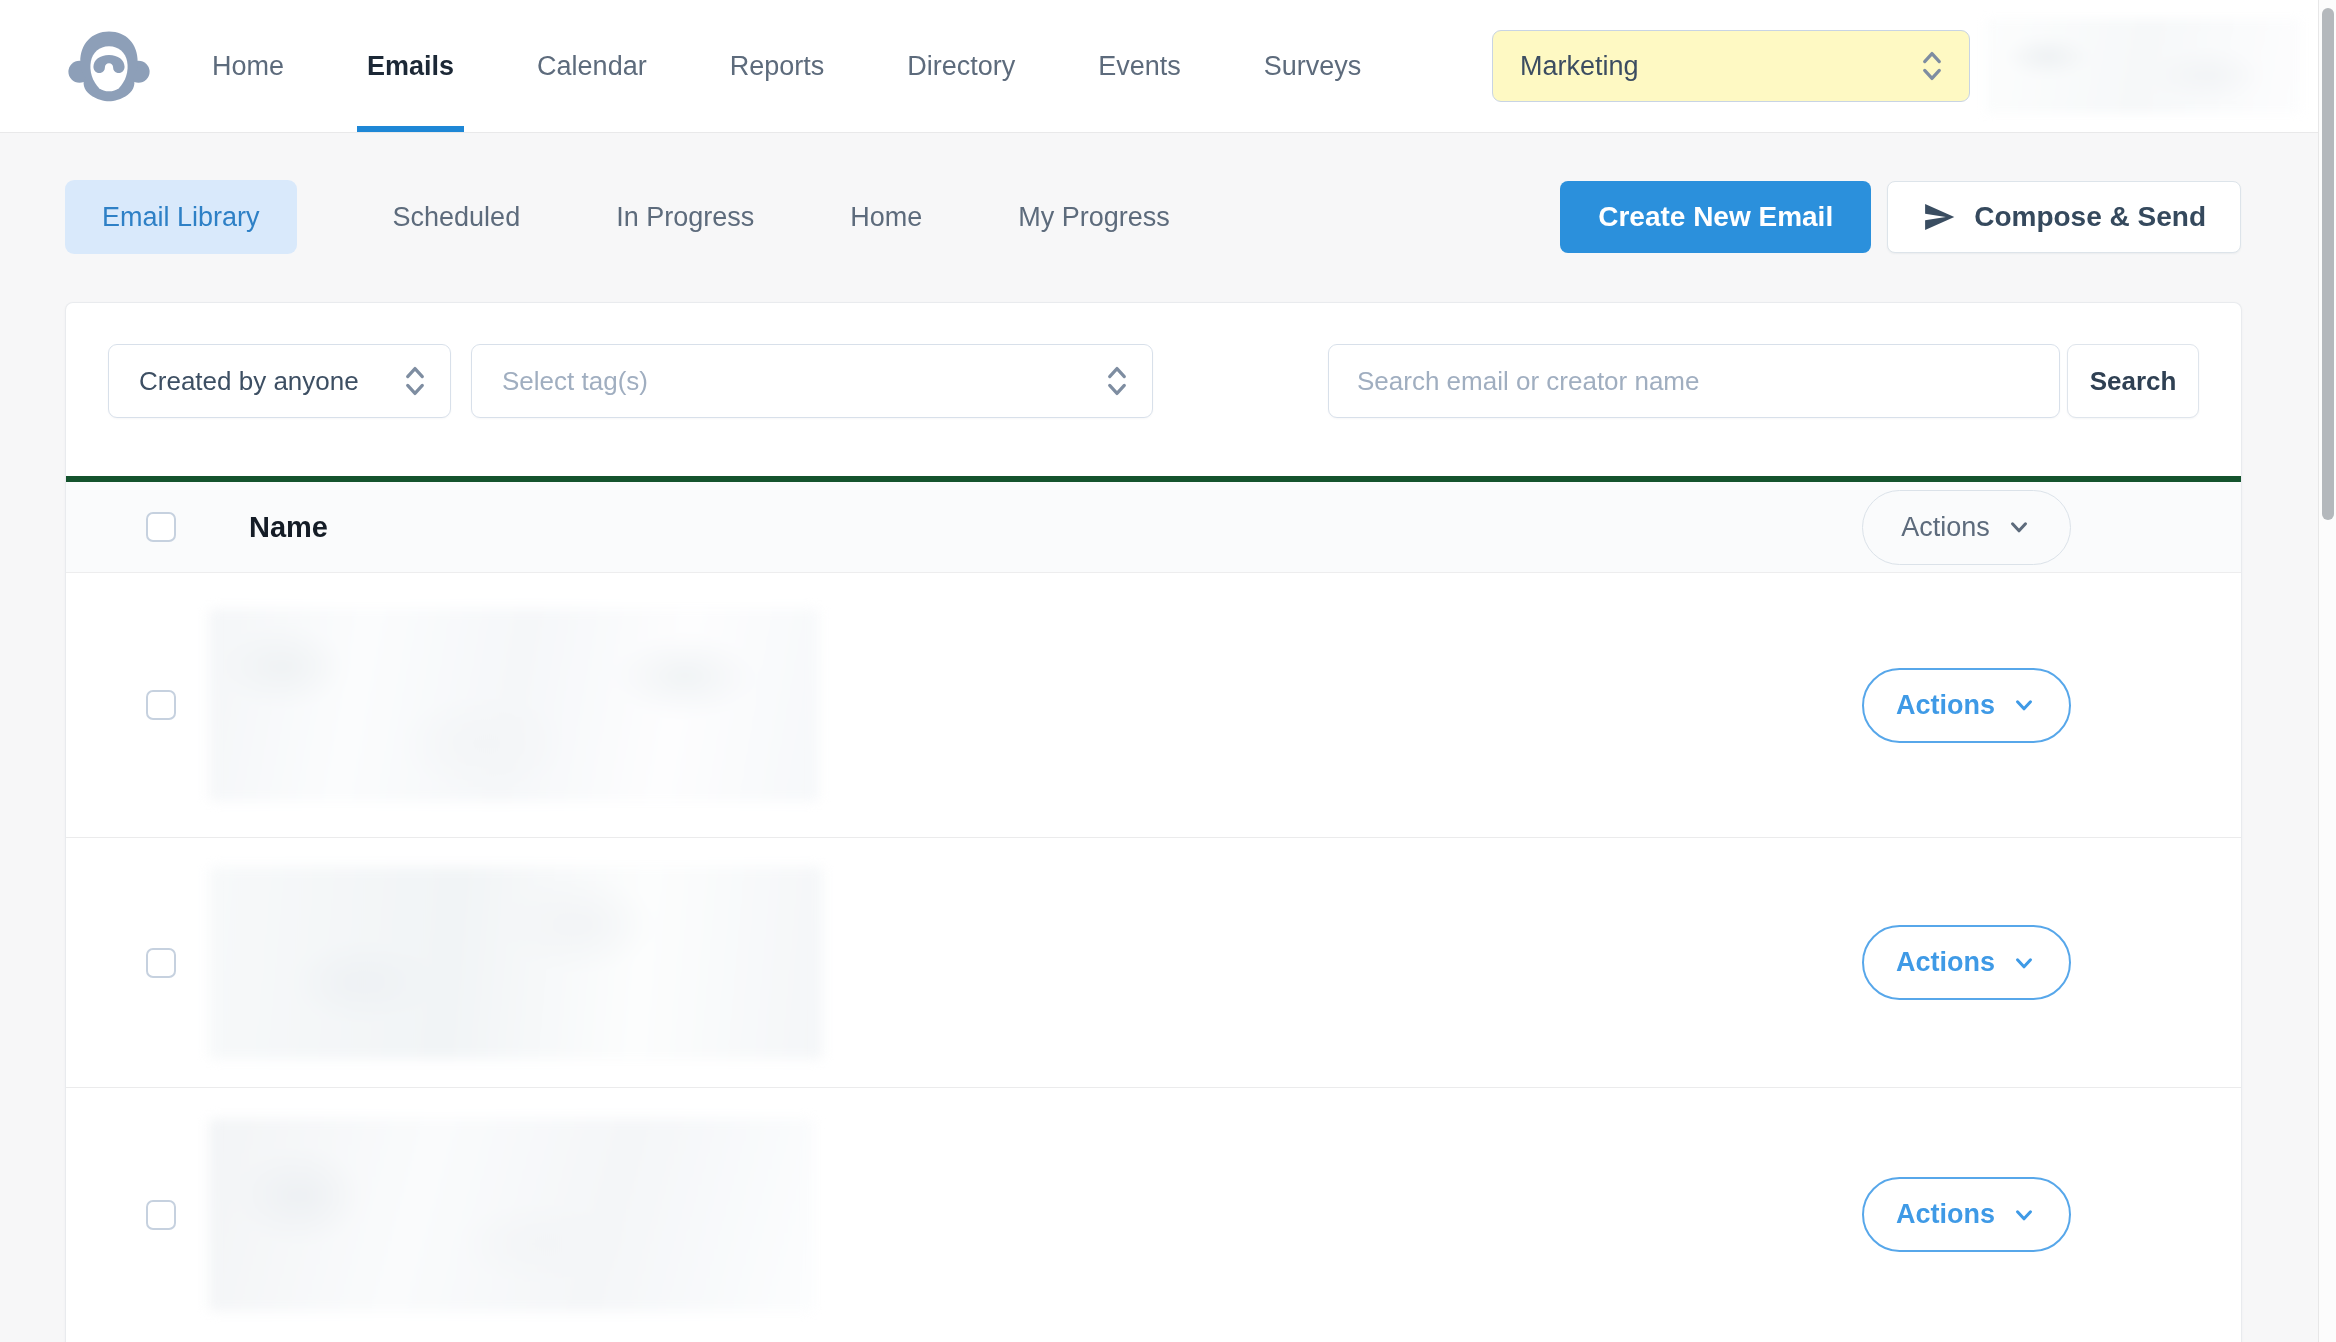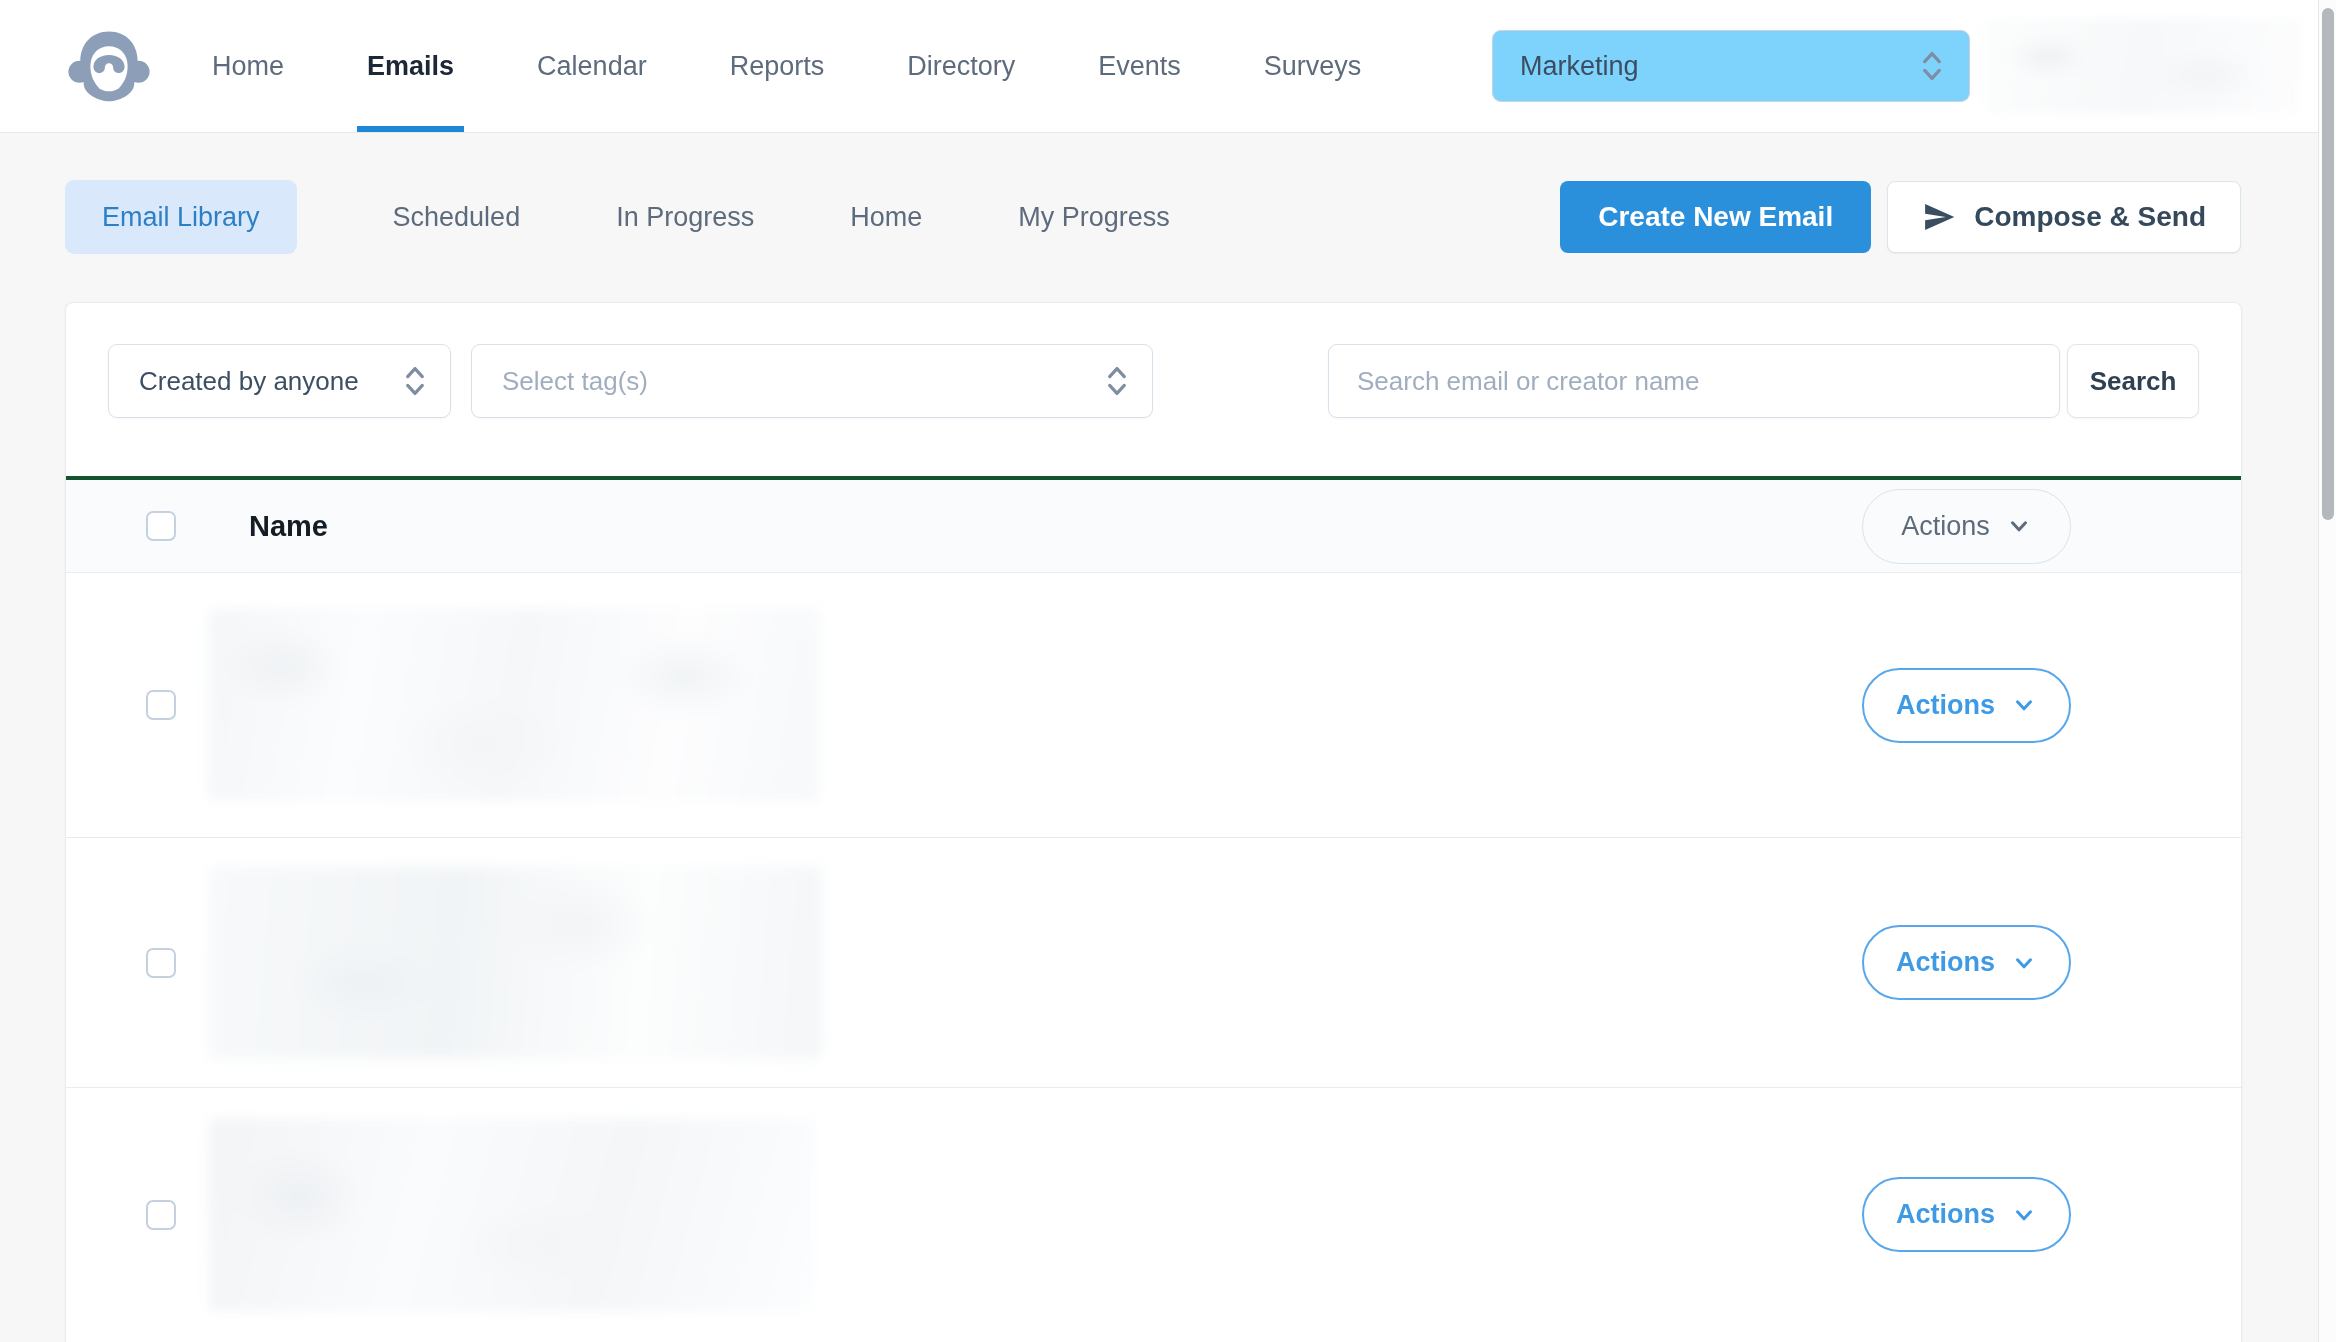--- a/index.html
+++ b/index.html
@@ -25,21 +25,21 @@
     position:relative; height:100%; display:flex; align-items:center;
     margin-right:83px; font-size:27px; font-weight:500; color:#5d6b7c; cursor:pointer;
     white-space:nowrap;
   }
   .nav-item.active { color:#1c2836; font-weight:600; }
   .nav-item.active::after {
     content:""; position:absolute; left:-10px; right:-10px; bottom:0;
     height:6px; background:#1e87d6;
   }
   .team-select {
-    margin-left:auto; width:478px; height:72px; background:#7dd3fc;
+    margin-left:auto; width:478px; height:72px; background:#fef9c3;
     border:1px solid #c8d4e4; border-radius:9px; display:flex; align-items:center;
     padding:0 24px 0 27px; cursor:pointer;
   }
   .team-select .value { font-size:27px; font-weight:500; color:#3c4d61; }
   .stepper-icon { margin-left:auto; width:26px; height:38px; color:#7e8da1; }
   .stepper-icon svg { width:100%; height:100%; }
   .user-blur {
     margin-left:14px; width:318px; height:94px; border-radius:4px;
     background:
       radial-gradient(60px 30px at 20% 40%, #eef1f3 0%, rgba(255,255,255,0) 70%),
@@ -103,21 +103,21 @@
   .search-input::placeholder { color:#a0aec0; }
   .btn-search {
     margin-left:7px; width:132px; height:74px; background:#fff;
     border:1px solid #dfe5ec; border-radius:9px; box-shadow:0 1px 2px rgba(40,60,80,.05);
     font-size:26px; font-weight:600; color:#2f4053; font-family:inherit; cursor:pointer;
   }
 
   
   .table-header {
     margin-top:58px; height:97px; background:#fafbfc;
-    border-top:4px solid #14532d; border-bottom:1px solid #ededee;
+    border-top:6px solid #14532d; border-bottom:1px solid #ededee;
     display:flex; align-items:center; padding:0 170px 0 80px;
   }
   .checkbox {
     width:30px; height:30px; background:#fff; border:2px solid #c6d1df;
     border-radius:7px; flex:0 0 auto; cursor:pointer;
   }
   .name-col { margin-left:73px; font-size:29px; font-weight:700; color:#141c26; }
   .actions-btn {
     margin-left:auto; width:209px; height:75px; border-radius:38px;
     display:flex; align-items:center; justify-content:center; gap:16px;

